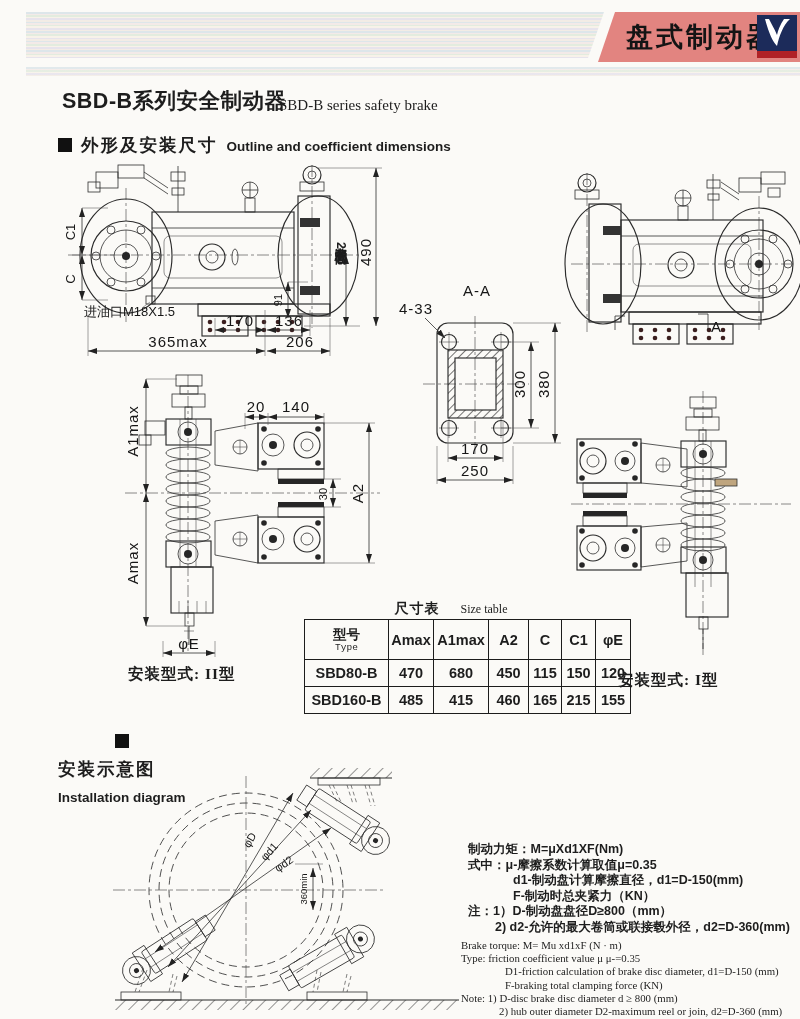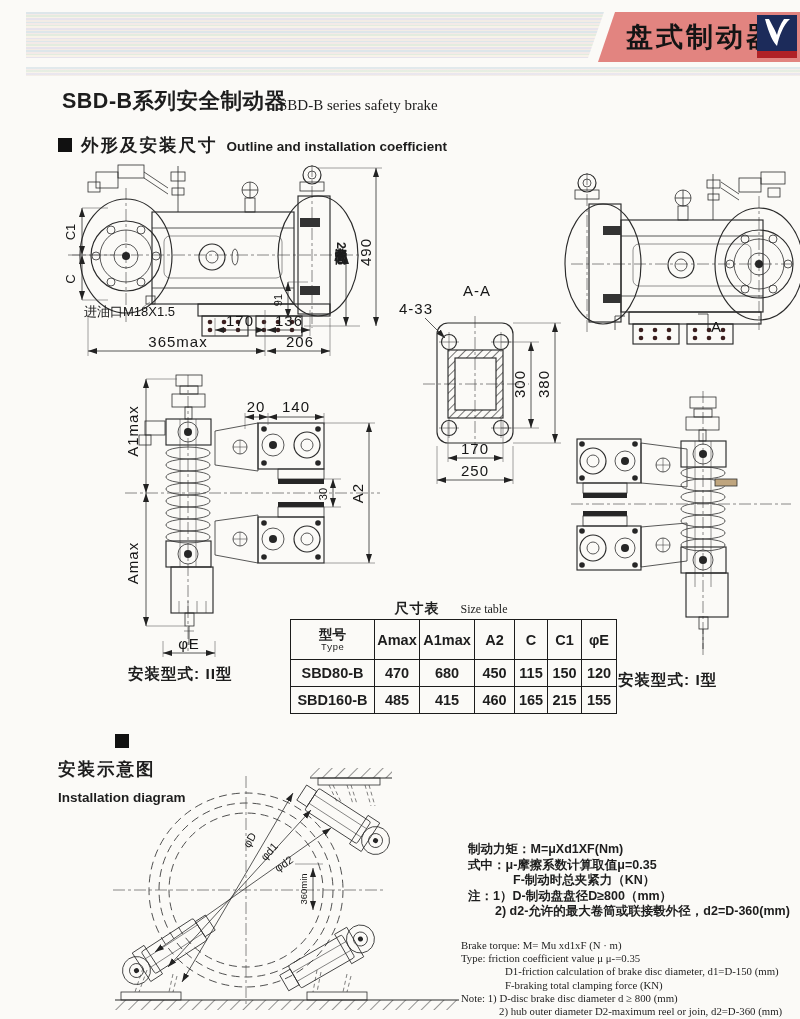--- a/index.html
+++ b/index.html
@@ -48,29 +48,29 @@
   .dts { font-family:"Liberation Sans",sans-serif; font-size:11px; fill:#161616; }
   .dtb { font-family:"Liberation Sans",sans-serif; font-size:15px; fill:#161616; letter-spacing:1px; }
 
   .vtext { left:332px; top:237px; writing-mode:vertical-rl; text-orientation:mixed;
     font-size:12.5px; font-weight:600; letter-spacing:1px; }
 
   
   .tbl-title { left:290px; top:599px; width:322px; text-align:center; }
   .tbl-title .zh { font-size:14px; font-weight:bold; letter-spacing:1px; }
   .tbl-title .en { font-family:"Liberation Serif",serif; font-size:12px; margin-left:21px; }
-  table.size { left:290px; top:619px; border-collapse:collapse; width:326px;
+  table.size { left:304px; top:619px; border-collapse:collapse; width:326px;
     font-size:14.5px; font-weight:600; table-layout:fixed; }
   table.size td, table.size th { border:1.5px solid #1c1c1c; text-align:center; padding:0; }
   table.size thead th { height:40px; font-weight:600; }
   table.size tbody td { height:27px; }
   .type-cell .zh { display:block; font-size:13.5px; line-height:15px; }
   .type-cell .en { display:block; font-family:Liberation Mono, monospace; font-size:9.5px; font-weight:normal; line-height:11px; }
 
-  .type-label { font-size:15.5px; font-weight:bold; letter-spacing:1px; }
+  .type-label { font-size:15.5px; font-weight:bold; letter-spacing:1px;font-family:Liberation Serif, serif; }
   .type2 { left:128px; top:664px; } .type1 { left:618px; top:670px; }
 
   
   .notes-zh { left:468px; top:842px; width:330px; font-size:12.5px; font-weight:600; line-height:15.6px; }
   .notes-zh .ind1 { padding-left:45px; } .notes-zh .ind2 { padding-left:27px; }
   .notes-en { left:461px; top:939px; width:338px; font-family:"Liberation Serif",serif; font-size:10.8px; line-height:13.2px; }
   .notes-en .ind1 { padding-left:44px; } .notes-en .ind2 { padding-left:38px; }
 </style>
 </head>
 <body>
@@ -89,21 +89,21 @@
     </span>
   </div>
   <div class="abs stripes strip2"></div>
 
   <div class="abs title-zh">SBD-B系列安全制动器</div>
   <div class="abs title-en">SBD-B series safety brake</div>
 
   <div class="abs sec-head sec1">
     <span class="sq"></span>
     <span class="sec-zh">外形及安装尺寸</span>
-    <span class="sec-en">Outline and installation coefficient</span>
+    <span class="sec-en">Outline and coefficient dimensions</span>
   </div>
 
   <svg class="abs" style="left:60px;top:160px" width="340" height="205" viewBox="0 0 340 205">
     <defs>
       <marker id="ar1" markerUnits="userSpaceOnUse" markerWidth="9" markerHeight="7" refX="9" refY="3" orient="auto-start-reverse">
         <path d="M0,0 L9,3 L0,6 Z" fill="#222"></path>
         </marker>
     </defs>
     <g>
       <line class="cl" x1="8" y1="95" x2="302" y2="95"></line>
@@ -600,20 +600,21 @@
     </g>
     <text class="dts" text-anchor="middle" x="168" y="82" transform="rotate(-60 168 82)">φD</text>
     <text class="dts" text-anchor="middle" x="187" y="94" transform="rotate(-48 187 94)">φd1</text>
     <text class="dts" text-anchor="middle" x="201" y="107" transform="rotate(-35 201 107)">φd2</text>
     <text text-anchor="middle" x="222" y="129" transform="rotate(-90 222 129)" style="font-family:'Liberation Sans',sans-serif;font-size:9.5px;fill:#161616">360min</text>
   </svg>
 
   <div class="abs notes-zh">
     <div>制动力矩：M=μXd1XF(Nm)</div>
     <div>式中：μ-摩擦系数计算取值μ=0.35</div>
+    <div class="ind1">d1-制动盘计算摩擦直径，d1=D-150(mm)</div>
     <div class="ind1">F-制动时总夹紧力（KN）</div>
     <div>注：1）D-制动盘盘径D≥800（mm）</div>
     <div class="ind2">2) d2-允许的最大卷筒或联接毂外径，d2=D-360(mm)</div>
   </div>
   <div class="abs notes-en">
     <div>Brake torque: M= Mu xd1xF (N · m)</div>
     <div>Type: friction coefficient value μ  μ-=0.35</div>
     <div class="ind1">D1-friction calculation of brake disc diameter, d1=D-150 (mm)</div>
     <div class="ind1">F-braking total clamping force (KN)</div>
     <div>Note: 1) D-disc brake disc diameter d ≥ 800 (mm)</div>

